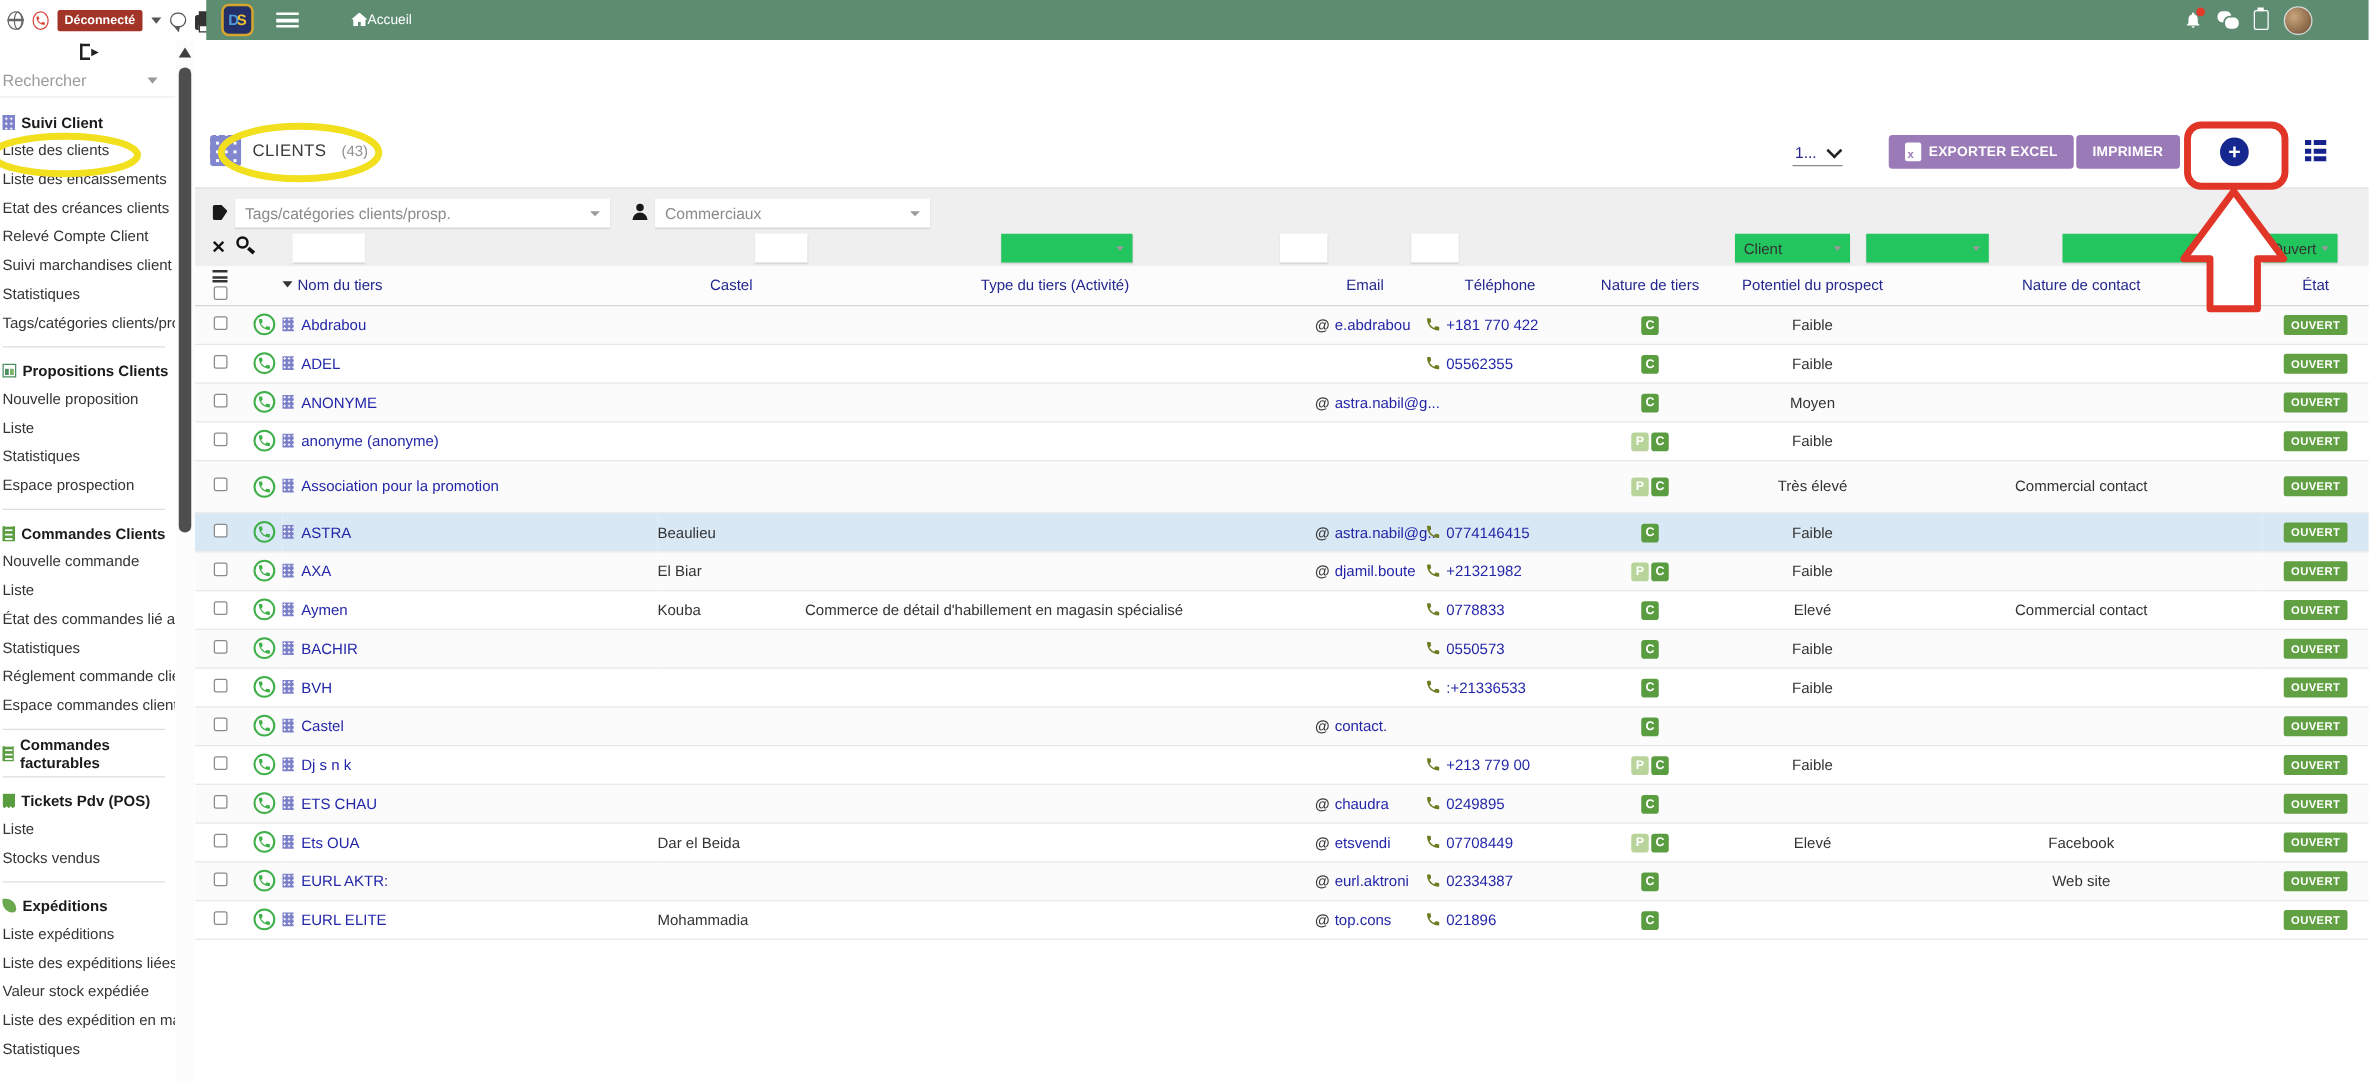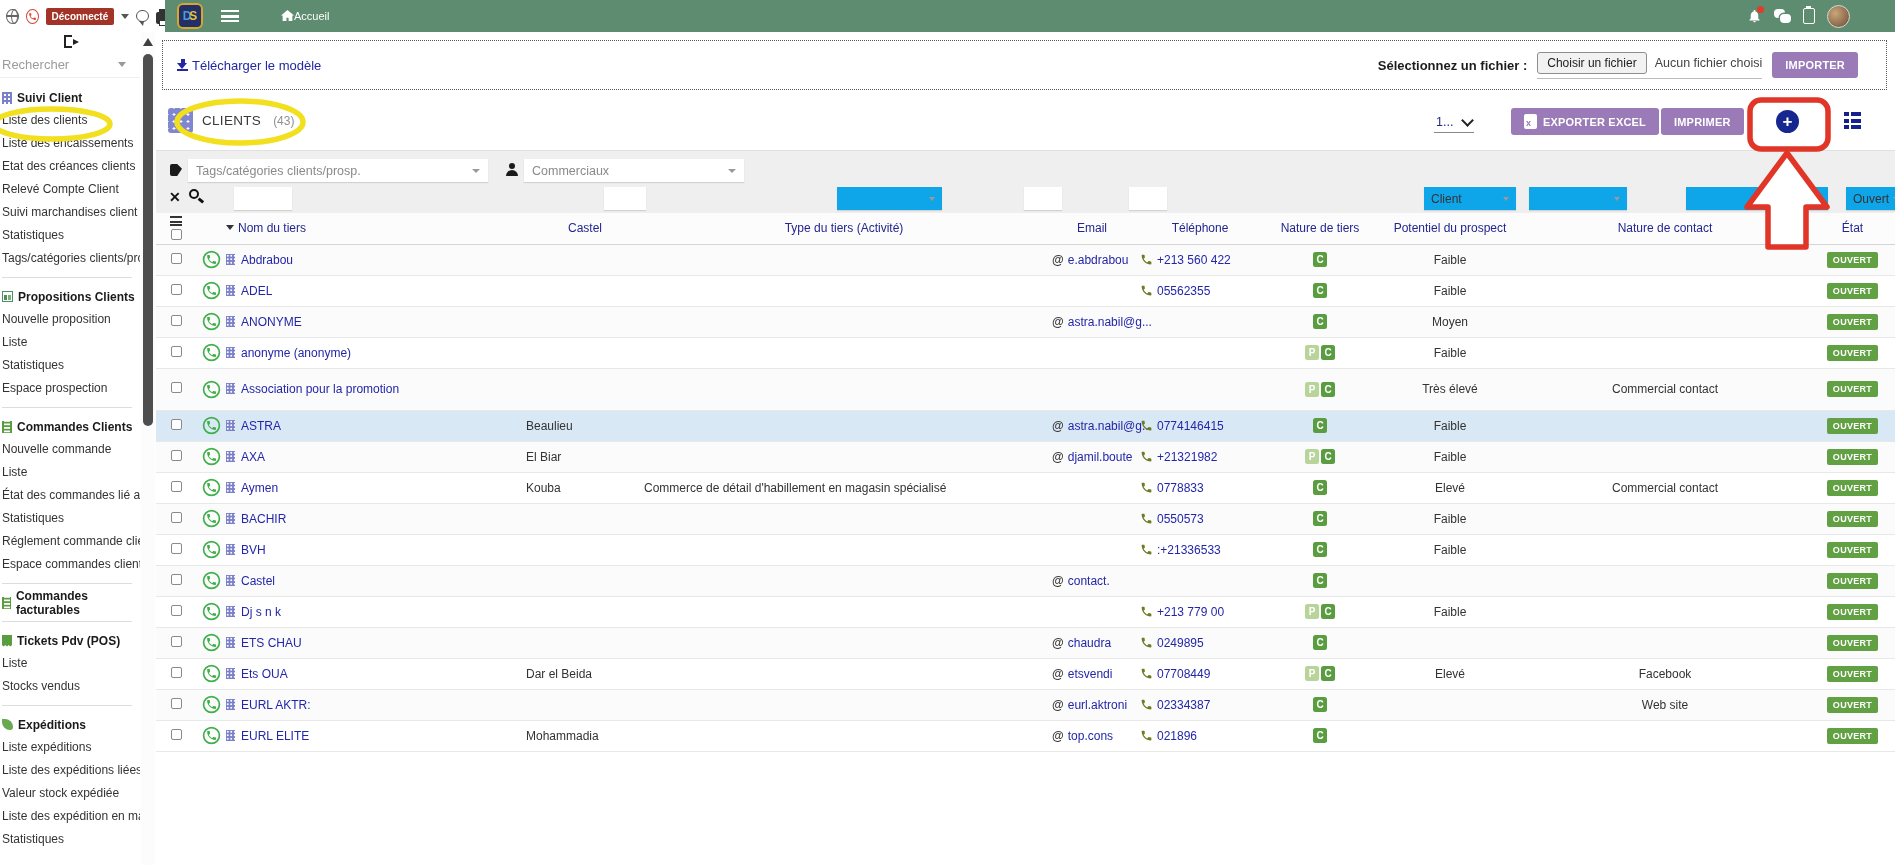--- a/index.html
+++ b/index.html
@@ -102,21 +102,21 @@
   .sel .sc { margin-left:auto; width:0; height:0; border-left:4px solid transparent; border-right:4px solid transparent; border-top:4.5px solid #9a9a9a; }
   .sel-tags { left:32px; top:8px; width:300px; }
   .person-ic { position:absolute; left:350px; top:12px; width:12px; height:13px; }
   .person-ic::before { content:""; position:absolute; left:3px; top:0; width:6px; height:6px; background:#1a1a1a; border-radius:50%; }
   .person-ic::after { content:""; position:absolute; left:0; bottom:0; width:12px; height:6px; background:#1a1a1a; border-radius:6px 6px 0 0; }
   .sel-comm { left:368px; top:8px; width:220px; }
   .clear-ic { position:absolute; left:13px; top:39px; font-weight:bold; color:#111; font-size:14px; line-height:14px; cursor:pointer; }
   .mag { position:absolute; left:33px; top:38px; width:10px; height:10px; border:2.3px solid #111; border-radius:50%; cursor:pointer; }
   .mag::after { content:""; position:absolute; left:7px; top:8px; width:6px; height:2.6px; background:#111; transform:rotate(40deg); }
   .finput { position:absolute; top:36px; height:23px; background:#fff; border:none; box-shadow:0 1px 1px rgba(0,0,0,.12); font-size:12px; padding:0 5px; color:#333; }
-  .fsel { position:absolute; top:36px; height:23px; background:#0ea5e9; box-shadow:0 1px 1px rgba(0,0,0,.12); font-size:12px; color:#333; display:flex; align-items:center; padding:0 7px; cursor:pointer;margin-left:36px; }
+  .fsel { position:absolute; top:36px; height:23px; background:#22c55e; box-shadow:0 1px 1px rgba(0,0,0,.12); font-size:12px; color:#333; display:flex; align-items:center; padding:0 7px; cursor:pointer; }
   .fsel .sc { margin-left:auto; width:0; height:0; border-left:3.5px solid transparent; border-right:3.5px solid transparent; border-top:4px solid #9a9a9a; }
   .fsel.mini-c { justify-content:center; }
 
   
   table.clients { position:absolute; left:0; top:181px; width:1739px; border-collapse:collapse; table-layout:fixed; }
   th { height:31px; font-weight:normal; color:#23268f; font-size:12px; text-align:center; background:#fcfcfc; border-bottom:1px solid #d5d5d5; }
   th.h-name { text-align:left; }
   td { height:31px; border-bottom:1px solid #e8e8e8; font-size:12px; color:#333; vertical-align:middle; }
   tr.tall td { height:42px; }
   tbody tr:nth-child(odd) { background:#fbfbfb; }
@@ -253,36 +253,20 @@
       <div class="m-item">Statistiques</div>
     </div>
 </div>
 <div class="vscroll">
   <div class="vs-up"></div>
   <div class="vs-thumb"></div>
 </div>
 
 <div class="main">
 
-  <div class="import-box">
-    <span class="dl-link">
-      <span class="dl-ic">
-          <i></i>
-        </span>
-      <span>Télécharger le modèle</span>
-    </span>
-    <span class="file-zone">
-      <span class="file-label">Sélectionnez un fichier :</span>
-      <span class="file-group">
-        <button class="choose-btn">Choisir un fichier</button>
-        <span class="nofile">Aucun fichier choisi</span>
-      </span>
-      <button class="btn-purple">IMPORTER</button>
-    </span>
-  </div>
 
   <div class="toolbar">
     <div class="title-group">
       <span class="big-bld"></span>
       <span class="title-txt">CLIENTS</span>
       <span class="title-count">(43)</span>
     </div>
     <div class="pagination">
       <span>1...</span>
       <span class="chev"></span>
@@ -390,21 +374,21 @@
               <circle cx="12" cy="12" r="10" fill="none" stroke="#3faf49" stroke-width="2.1"></circle>
               <path fill="#3faf49" transform="translate(4.6,4.6) scale(0.62)" d="M6.62 10.79c1.44 2.83 3.76 5.14 6.59 6.59l2.2-2.21c.27-.27.67-.36 1.02-.24 1.12.37 2.33.57 3.57.57.55 0 1 .45 1 1V20c0 .55-.45 1-1 1-9.39 0-17-7.61-17-17 0-.55.45-1 1-1h3.5c.55 0 1 .45 1 1 0 1.25.2 2.45.57 3.57.11.35.03.74-.25 1.02l-2.2 2.2z"></path>
             </svg>
           </td>
           <td><span class="bicon"></span><a class="cl">Abdrabou</a></td>
           <td></td>
           <td></td>
           <td class="c-email"><span class="at">@</span><a class="cl">e.abdrabou</a></td>
           <td><svg class="tel-ic" viewBox="0 0 24 24">
               <path d="M6.62 10.79c1.44 2.83 3.76 5.14 6.59 6.59l2.2-2.21c.27-.27.67-.36 1.02-.24 1.12.37 2.33.57 3.57.57.55 0 1 .45 1 1V20c0 .55-.45 1-1 1-9.39 0-17-7.61-17-17 0-.55.45-1 1-1h3.5c.55 0 1 .45 1 1 0 1.25.2 2.45.57 3.57.11.35.03.74-.25 1.02l-2.2 2.2z"></path>
-            </svg><a class="cl">+213 560 422</a></td>
+            </svg><a class="cl">+181 770 422</a></td>
           <td class="c-center"><span class="nb C">C</span></td>
           <td class="c-center">Faible</td>
           <td class="c-center"></td>
           <td class="c-center"><span class="open-badge">OUVERT</span></td>
         </tr>
         <tr>
           <td class="c-check"><span class="cb"></span></td>
           <td class="wa-cell">
             <svg viewBox="0 0 24 24">
               <circle cx="12" cy="12" r="10" fill="none" stroke="#3faf49" stroke-width="2.1"></circle>

